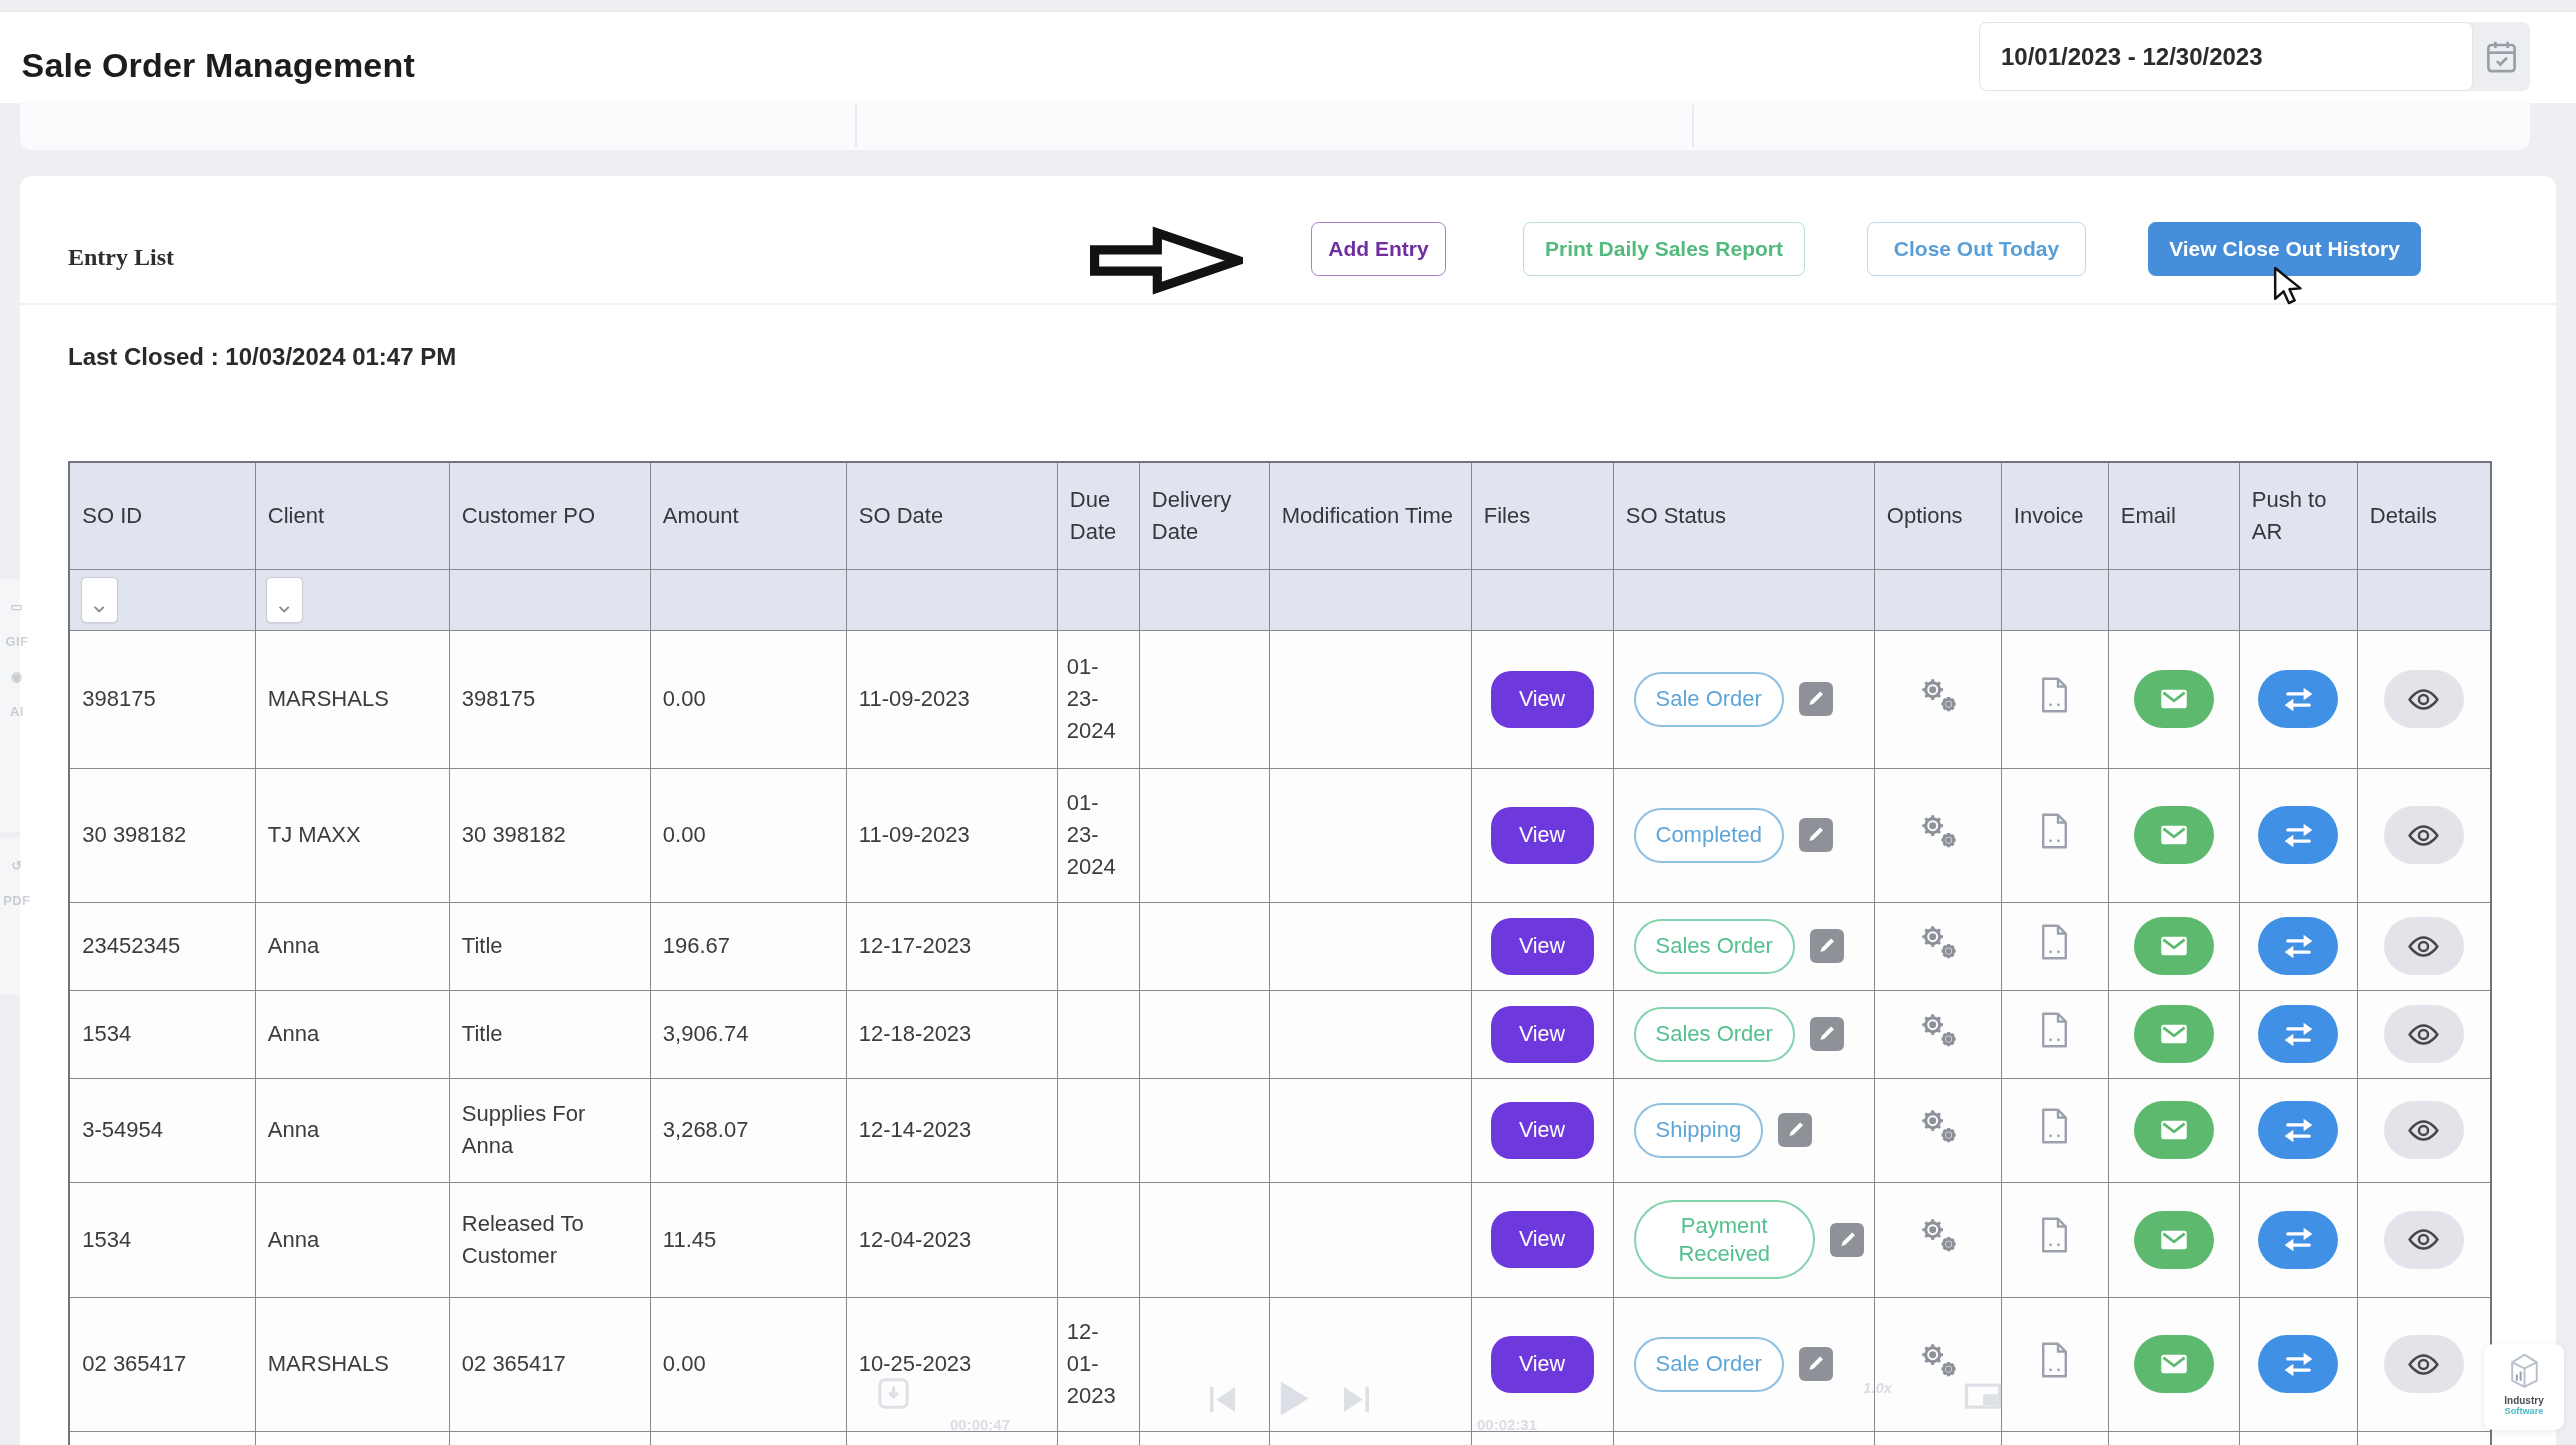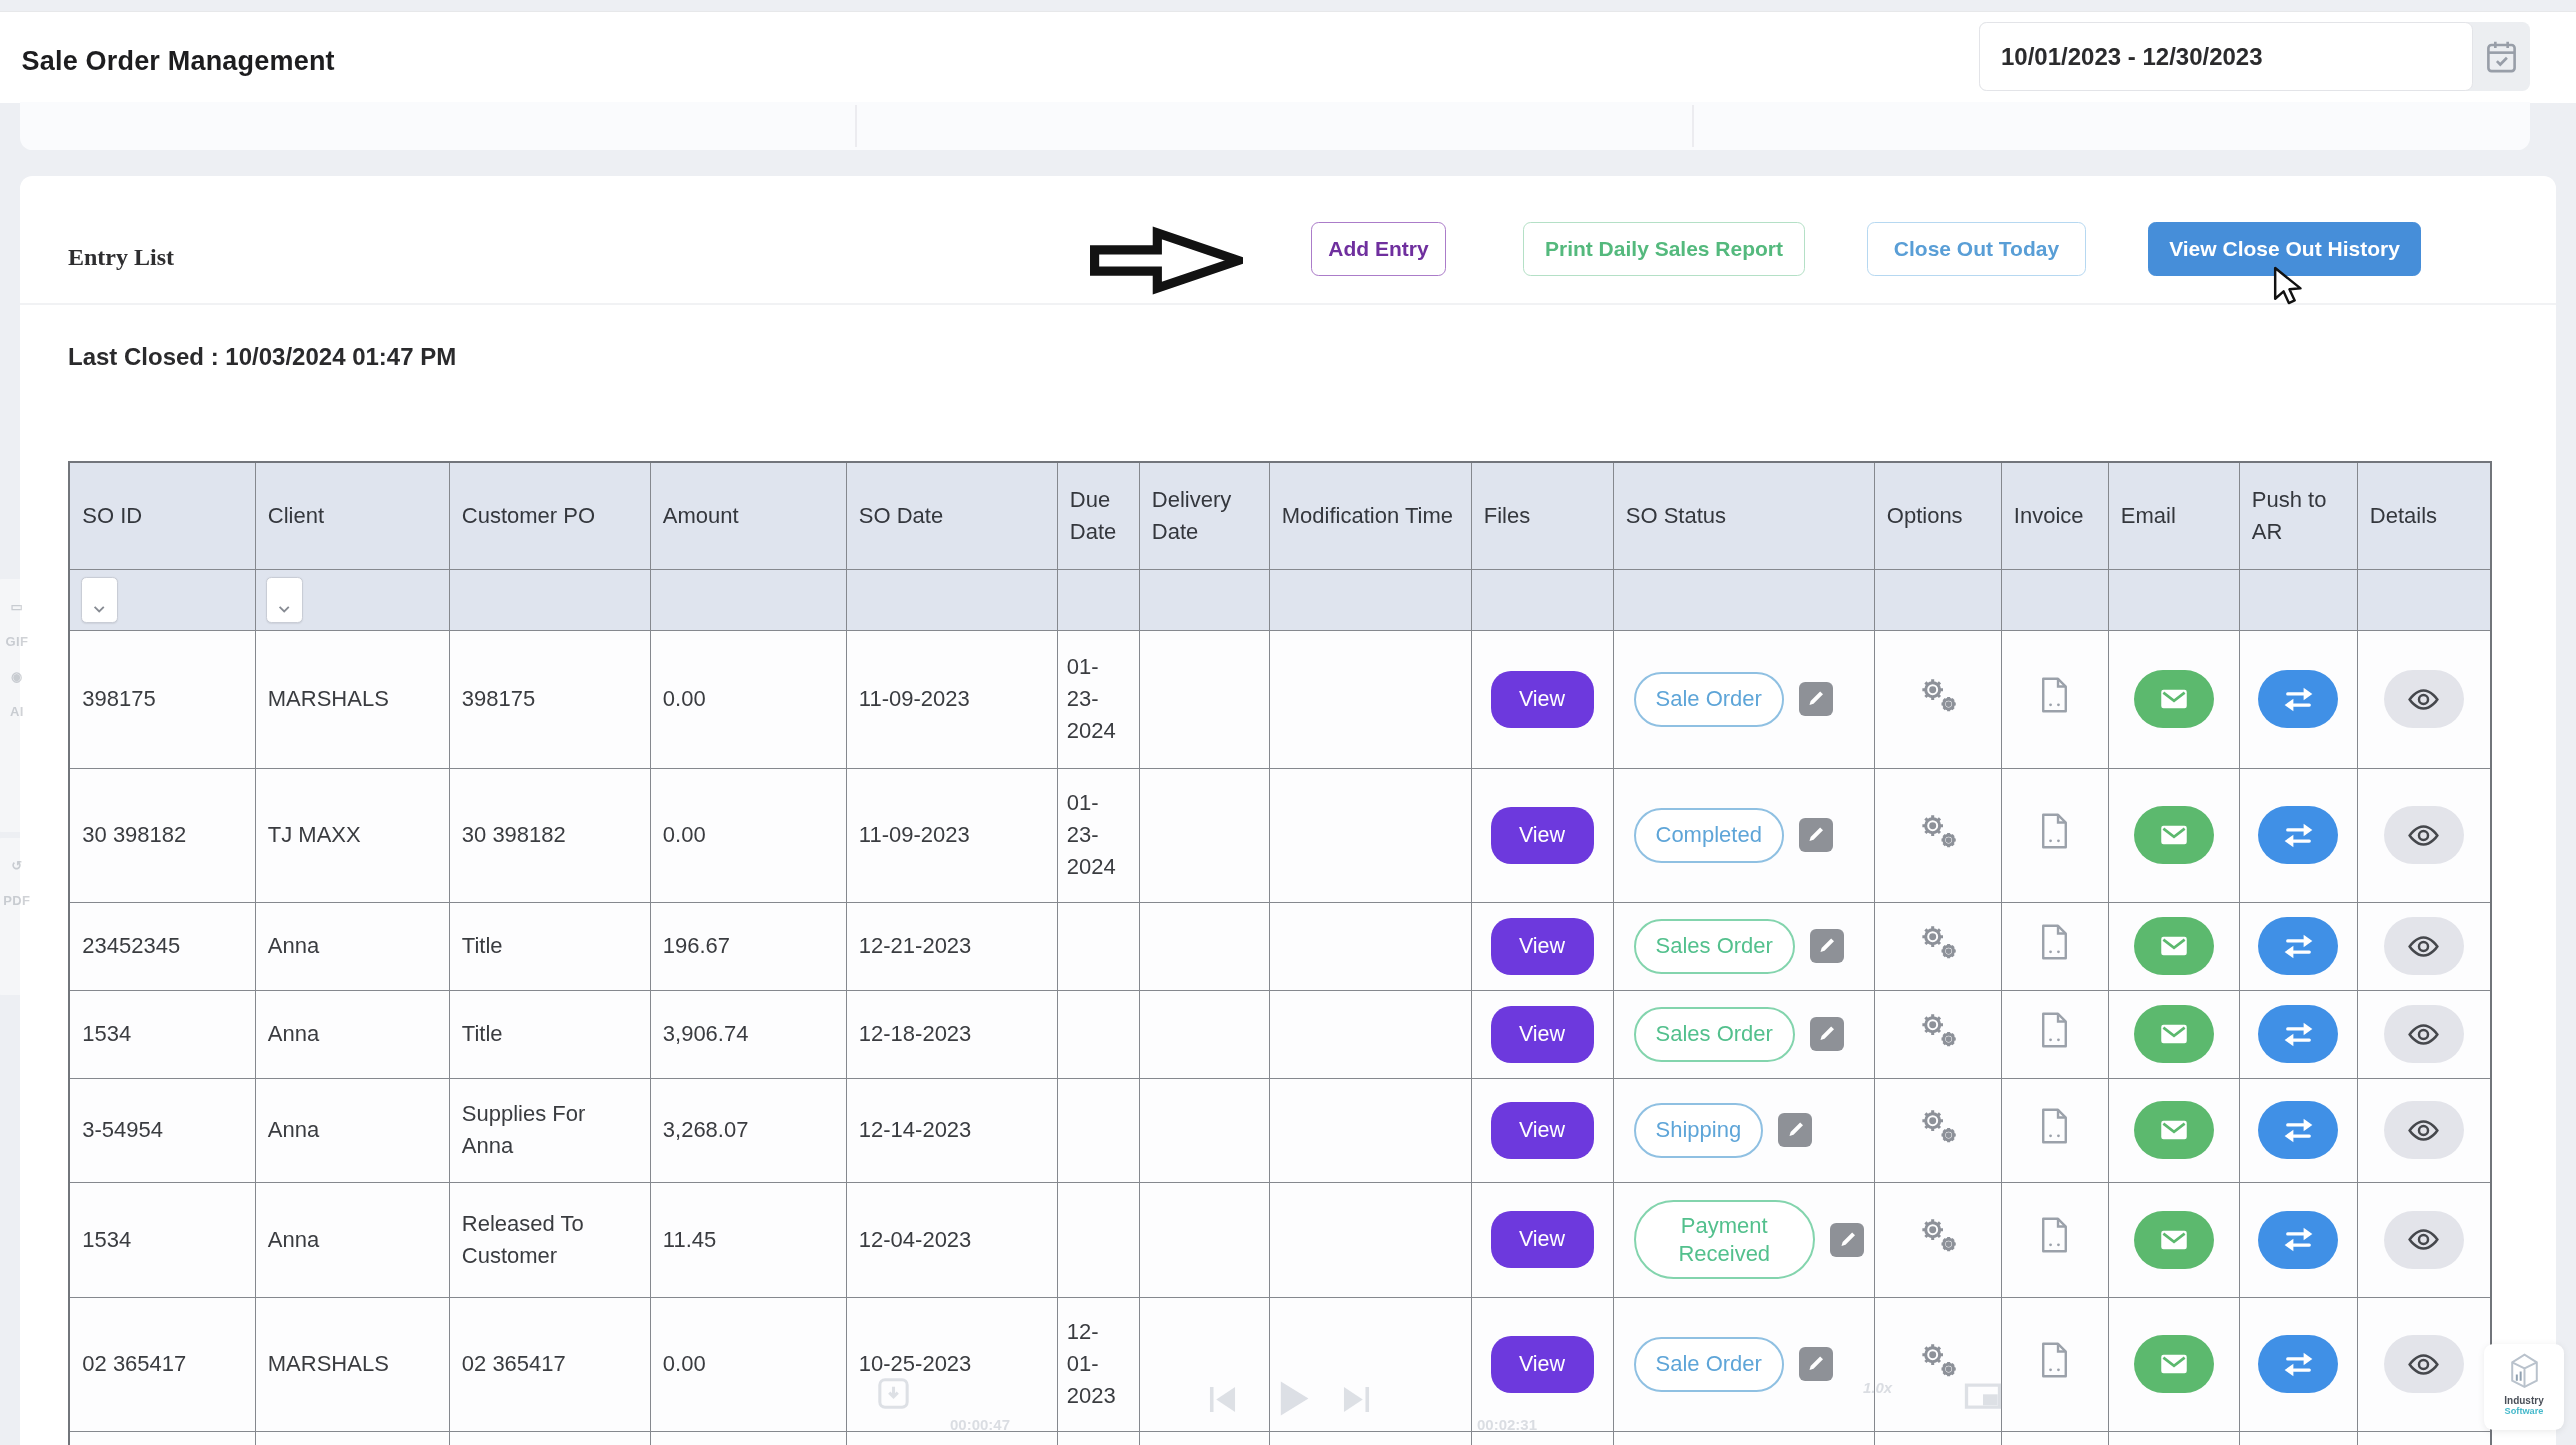--- a/index.html
+++ b/index.html
@@ -7,21 +7,21 @@
   body {
     position:relative; overflow:hidden;
     background:#edeff3;
     font-family:"Liberation Sans", sans-serif;
     color:#333;
   }
 
   
   .top-strip-line { position:absolute; top:10.7px; left:0; width:100%; height:0.8px; background:#e7e8ea; }
   .top-header { position:absolute; top:11.5px; left:0; width:100%; height:91px; background:#ffffff; }
-  .page-title { position:absolute; left:21.5px; top:34px; font-size:27px; font-weight:700; color:#1d1d1f; letter-spacing:0.2px; }
+  .page-title { position:absolute; left:21.5px; top:34px; font-size:34px; font-weight:700; color:#1d1d1f; letter-spacing:0.2px; }
   .date-group { position:absolute; right:46px; top:10.7px; height:69px; width:551px; background:#eceef1; border-radius:7.7px; display:flex; }
   .date-input { width:494px; height:69px; background:#fff; border:1.5px solid #e3e4e8; border-radius:7.7px;
                 display:flex; align-items:center; padding-left:21px; font-size:24px; font-weight:600; color:#2b2b2d; }
   .date-icon-btn { flex:1; display:flex; align-items:center; justify-content:center; cursor:pointer; }
 
   
   .sub-strip { position:absolute; top:102px; left:20px; width:2510px; height:48px; background:#fafbfd;
                border-radius:0 0 12.3px 12.3px; }
   .sub-strip .strip-divider { position:absolute; top:3.1px; bottom:3.1px; width:1.5px; background:#ececf0; }
 
@@ -344,21 +344,21 @@
           <circle cx="12" cy="12" r="3.1"></circle>
         </svg>
       </button>
     </td>
   </tr>
           <tr>
     <td><span>23452345</span></td>
     <td><span>Anna</span></td>
     <td><span>Title</span></td>
     <td><span>196.67</span></td>
-    <td><span>12-21-2023</span></td>
+    <td><span>12-17-2023</span></td>
     <td class="td-due"><span></span></td>
     <td><span></span></td>
     <td><span></span></td>
     <td class="td-center">
       <button class="view-btn">View</button>
     </td>
     <td class="td-status">
       <div class="status-flex">
         <span class="status-badge" style="color: rgb(83, 192, 141); border-color: rgb(131, 212, 173);">Sales Order</span>
         <span class="edit-icon">

